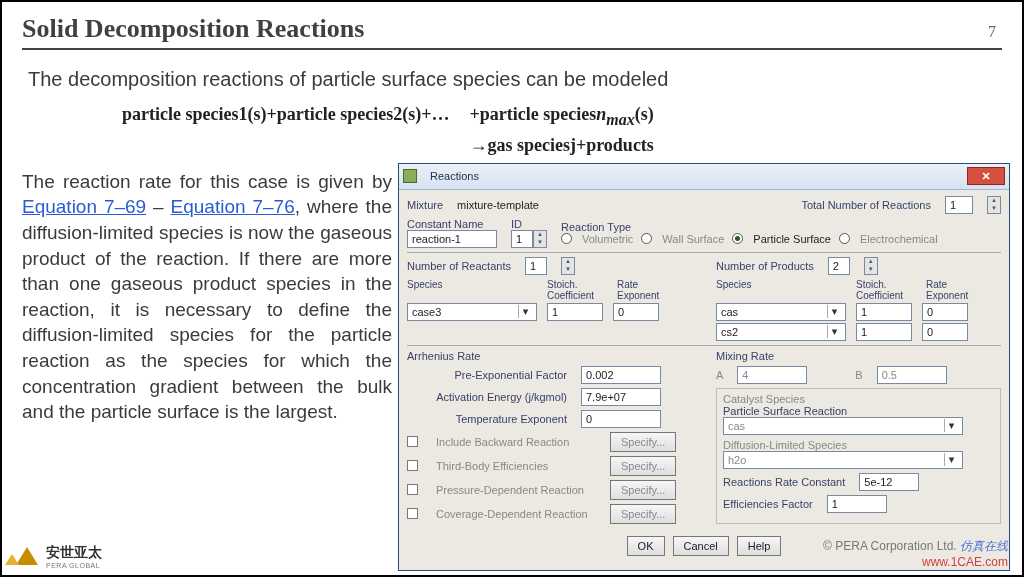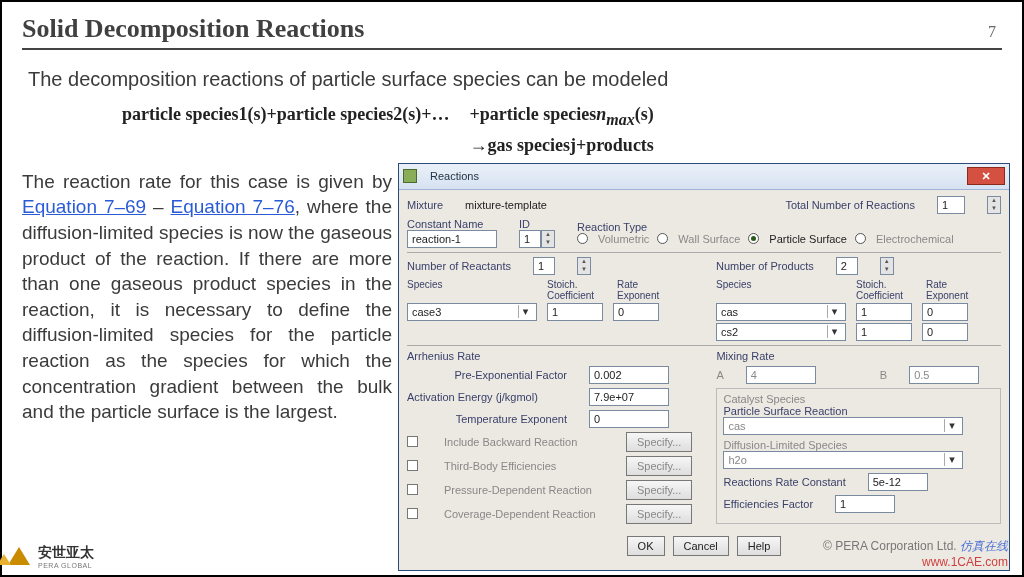--- a/index.html
+++ b/index.html
@@ -96,21 +96,21 @@
   }
   .tb-title { flex: 1; color: #234; padding-left: 7px; }
   .tb-close {
     width: 38px; height: 18px;
     background: #d45040;
     border: 1px solid #8a2a1a;
     display: flex; align-items:center; justify-content:center;
     color:#fff; font-weight:bold;
   }
   .dlg-body { padding: 6px 8px 8px 8px; }
-  .row { display:flex; align-items:center; margin-bottom:4px; gap:22px; }
+  .row { display:flex; align-items:center; margin-bottom:4px; gap:14px; }
   .lbl { color:#3a416a; }
   .field {
     background:#fff; border:1px solid #7a8aa0; height:18px;
     display:inline-flex; align-items:center; padding:0 4px;
   }
   .spin { width:14px; height:18px; border:1px solid #7a8aa0; background:#e4e4e4; display:flex; flex-direction:column;}
   .spin div{flex:1; font-size:6px; text-align:center; color:#555;}
   .radio { width:11px; height:11px; border:1px solid #555; border-radius:50%; display:inline-flex; align-items:center; justify-content:center; margin-right:2px; background:#fff;}
   .radio.sel::after{content:""; width:5px; height:5px; background:#2a5b1a; border-radius:50%;}
   .disabled { color:#888; }
@@ -128,21 +128,21 @@
   .check { width:11px; height:11px; border:1px solid #777; background:#fff; display:inline-block; margin-right:4px;}
   .btn {
     background: linear-gradient(#f6f6f6,#dedede);
     border:1px solid #777; height:20px;
     padding:0 10px; display:inline-flex; align-items:center;
   }
   .btnrow { display:flex; justify-content:center; gap:8px; padding:8px 0 6px 0;}
   .grpbox { border:1px solid #bbb; padding:4px 6px 6px 6px; margin-top:2px;}
   .grp-title { color:#3a416a; margin-bottom:4px; }
   .footer {
-    position:absolute; bottom:6px; left:6px; right:14px;
+    position:absolute; bottom:6px; left:14px; right:14px;
     display:flex; justify-content:space-between; align-items:flex-end;
     font-size:12px;
   }
   .logo { display:flex; align-items:center; gap:6px; }
   .logo-tri {
     width:0; height:0;
     border-left:11px solid transparent;
     border-right:11px solid transparent;
     border-bottom:18px solid #c98b00;
   }
@@ -315,21 +315,21 @@
           <div class="hr"></div>
 
           <div class="cols">
             <div class="col">
               <div class="grp-title">Arrhenius Rate</div>
               <div class="row">
                   <span class="lbl" style="width:160px; text-align:right">Pre-Exponential Factor</span>
                   <span class="field" style="width:80px">0.002</span>
                 </div>
               <div class="row">
-                  <span class="lbl" style="width:160px; text-align:left">Activation Energy (j/kgmol)</span>
+                  <span class="lbl" style="width:160px; text-align:right">Activation Energy (j/kgmol)</span>
                   <span class="field" style="width:80px">7.9e+07</span>
                 </div>
               <div class="row">
                   <span class="lbl" style="width:160px; text-align:right">Temperature Exponent</span>
                   <span class="field" style="width:80px">0</span>
                 </div>
 
               <div style="margin-top:4px">
                 <div class="row disabled">
                     <span class="check"></span>

